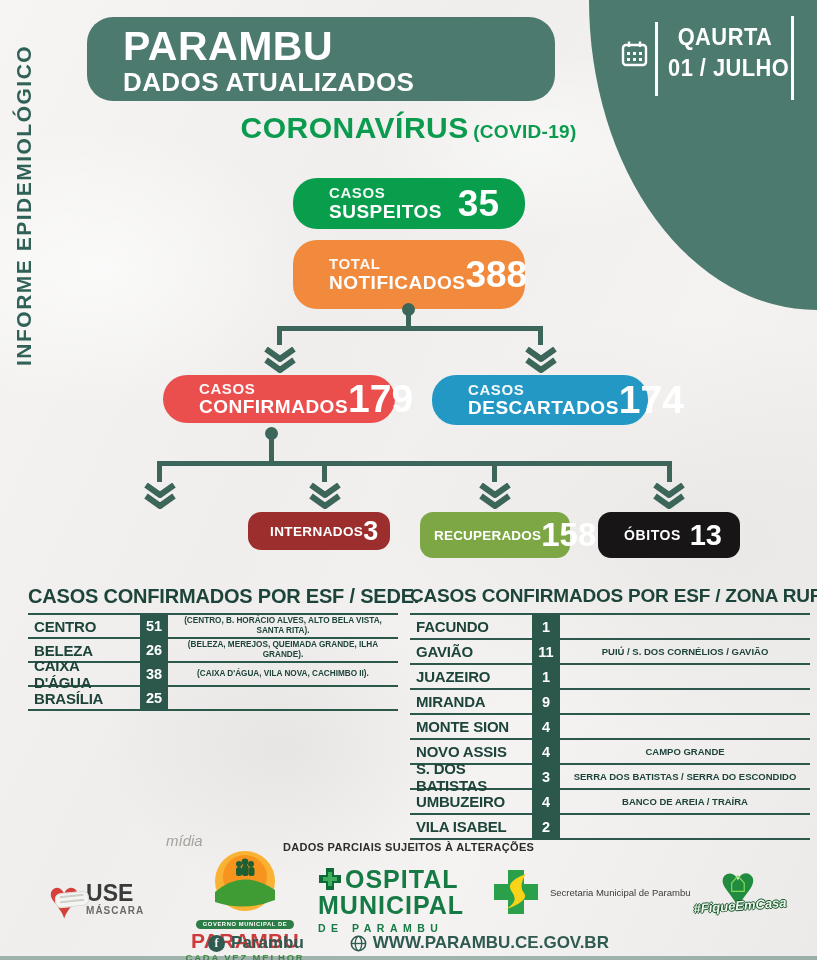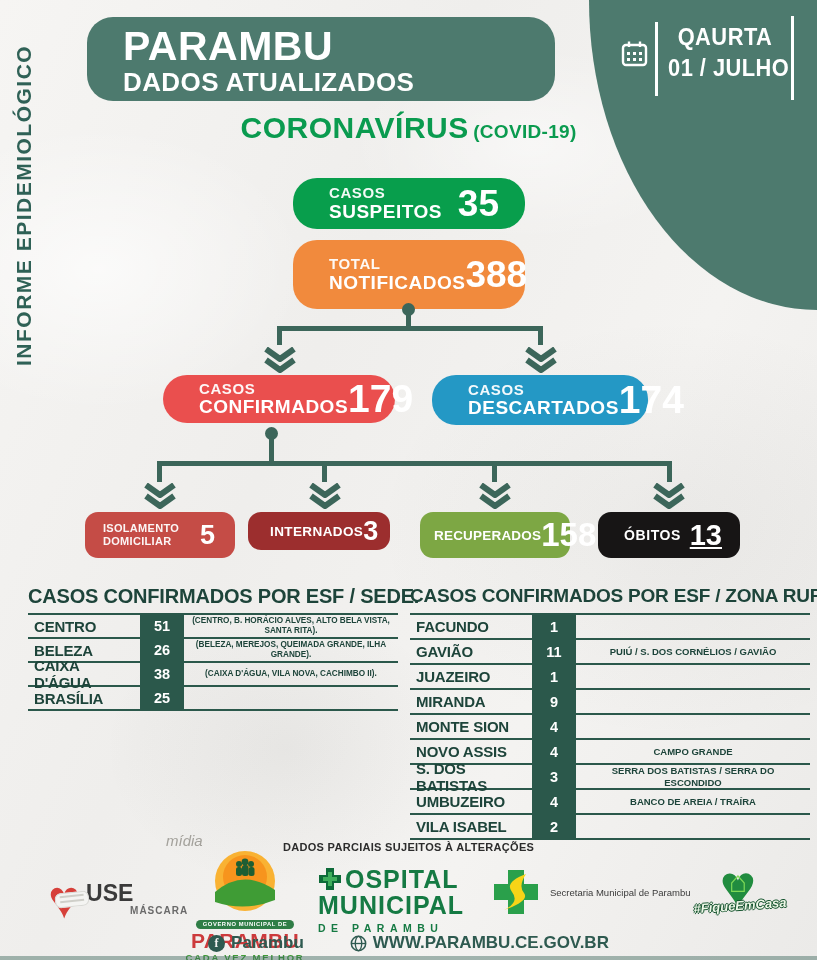--- a/index.html
+++ b/index.html
@@ -52,32 +52,32 @@
   .pill-iso{left:85px;top:512px;width:150px;height:46px;background:#c54c46;}
   .pill-iso .val{font-size:27px;padding-right:20px;}
   .pill-int{left:248px;top:512px;width:142px;height:38px;background:#9c2e2e;}
   .pill-int .lone{font-size:13.5px;font-weight:800;letter-spacing:.4px;padding-left:22px;flex:1;}
   .pill-int .val{font-size:27px;padding-right:20px;}
   .pill-rec{left:420px;top:512px;width:150px;height:46px;background:#7da744;}
   .pill-rec .lone{font-size:13.5px;font-weight:800;letter-spacing:.2px;padding-left:14px;flex:1;}
   .pill-rec .val{font-size:33px;padding-right:12px;}
   .pill-obi{left:598px;top:512px;width:142px;height:46px;background:#171515;}
   .pill-obi .lone{font-size:14px;font-weight:800;letter-spacing:.6px;padding-left:26px;flex:1;}
-  .pill-obi .val{font-size:29px;padding-right:18px;text-decoration:underline;}
+  .pill-obi .val{font-size:29px;padding-right:18px;}
   
   .cline{background:#3c665a;}
   .dot{background:#3c665a;border-radius:50%;width:13px;height:13px;}
   .chev{width:36px;height:27px;}
   
   .tbl-title{font-size:20px;font-weight:800;color:#1d443a;letter-spacing:-.2px;white-space:nowrap;}
   .tbl{box-sizing:border-box;}
   .t-rows{border-top:2px solid #2b584b;}
   .t-row{display:flex;align-items:stretch;border-bottom:2px solid #2b584b;}
   .t-name{font-size:15px;font-weight:800;color:#1d443a;display:flex;align-items:center;padding-left:6px;box-sizing:border-box;letter-spacing:-.2px;}
-  .t-badge{width:44px;background:#2b584b;color:#fff;font-weight:800;font-size:14.5px;display:flex;align-items:center;justify-content:center;flex:none;}
+  .t-badge{width:28px;background:#2b584b;color:#fff;font-weight:800;font-size:14.5px;display:flex;align-items:center;justify-content:center;flex:none;}
   .t-detail{flex:1;display:flex;align-items:center;justify-content:center;text-align:center;
     font-weight:700;color:#1d443a;line-height:1.18;padding:0 6px;}
   .tbl-sede{left:28px;top:585px;width:370px;}
   .tbl-sede .t-rows{margin-top:5px;}
   .tbl-sede .t-row{height:22px;}
   .tbl-sede .t-name{width:112px;}
   .tbl-sede .t-detail{font-size:8.2px;}
   .tbl-rural{left:410px;top:585px;width:400px;}
   .tbl-rural .tbl-title{font-size:19px;}
   .tbl-rural .t-rows{margin-top:6px;}
@@ -86,21 +86,21 @@
   .tbl-rural .t-detail{font-size:9.5px;}
   
   .midia{left:166px;top:832px;color:#a3a19b;font-size:15px;font-style:italic;}
   .disclaimer{left:283px;top:841px;font-size:11px;font-weight:800;color:#2c2c2c;letter-spacing:.3px;}
   .usemask{left:48px;top:872px;display:flex;align-items:center;gap:6px;}
   .heart-glyph{color:#d6403a;font-size:54px;line-height:1;position:relative;}
   .mask-ov{position:absolute;left:7px;top:20px;width:34px;height:15px;background:#f4f4f2;border-radius:6px;
     transform:rotate(-6deg);box-shadow:0 0 0 1px #d9d9d5 inset;}
   .mask-ov i{display:block;height:2px;background:#cfcfc9;margin:3px 5px 0 5px;}
   .um-txt .u1{font-size:23px;font-weight:800;color:#3a3a3a;line-height:1;}
-  .um-txt .u2{font-size:10px;font-weight:800;color:#6a6a6a;letter-spacing:1px;margin-left:44px;}
+  .um-txt .u2{font-size:10px;font-weight:800;color:#6a6a6a;letter-spacing:1px;}
   .govlogo{left:183px;top:850px;width:124px;text-align:center;}
   .gov-banner{display:inline-block;background:#2f7d46;color:#fff;font-size:5.8px;font-weight:700;
     letter-spacing:.6px;padding:1.5px 7px;border-radius:5px;margin-top:-6px;position:relative;}
   .gov-name{font-size:21px;font-weight:800;color:#cc3a3c;line-height:1.05;letter-spacing:.3px;}
   .gov-slogan{font-size:9.5px;font-weight:700;color:#3f9c35;letter-spacing:1.8px;}
   .hosplogo{left:318px;top:866px;color:#157a43;}
   .hosp-l1{display:flex;align-items:center;gap:3px;font-size:25px;font-weight:800;letter-spacing:1px;line-height:1.05;}
   .hosp-l2{font-size:25px;font-weight:800;letter-spacing:1px;line-height:1.05;}
   .hosp-l3{font-size:10.5px;font-weight:800;letter-spacing:5.5px;margin-top:3px;}
   .saudelogo{left:490px;top:866px;display:flex;align-items:center;gap:8px;}
@@ -220,27 +220,20 @@
   </svg>
   <svg class="abs chev" style="left:477px;top:483px;" viewBox="0 0 36 27">
     <polyline points="4,2 18,12 32,2" fill="none" stroke="#3c665a" stroke-width="6" stroke-linejoin="round"></polyline>
     <polyline points="4,13 18,23 32,13" fill="none" stroke="#3c665a" stroke-width="6" stroke-linejoin="round"></polyline>
   </svg>
   <svg class="abs chev" style="left:651px;top:483px;" viewBox="0 0 36 27">
     <polyline points="4,2 18,12 32,2" fill="none" stroke="#3c665a" stroke-width="6" stroke-linejoin="round"></polyline>
     <polyline points="4,13 18,23 32,13" fill="none" stroke="#3c665a" stroke-width="6" stroke-linejoin="round"></polyline>
   </svg>
 
-  <div class="abs pill pill-small pill-iso">
-    <div class="labels">
-      <div class="l1">ISOLAMENTO</div>
-      <div class="l1">DOMICILIAR</div>
-    </div>
-    <div class="val">5</div>
-  </div>
   <div class="abs pill pill-small pill-int">
     <div class="lone">INTERNADOS</div>
     <div class="val">3</div>
   </div>
   <div class="abs pill pill-small pill-rec">
     <div class="lone">RECUPERADOS</div>
     <div class="val">158</div>
   </div>
   <div class="abs pill pill-small pill-obi">
     <div class="lone">ÓBITOS</div>

